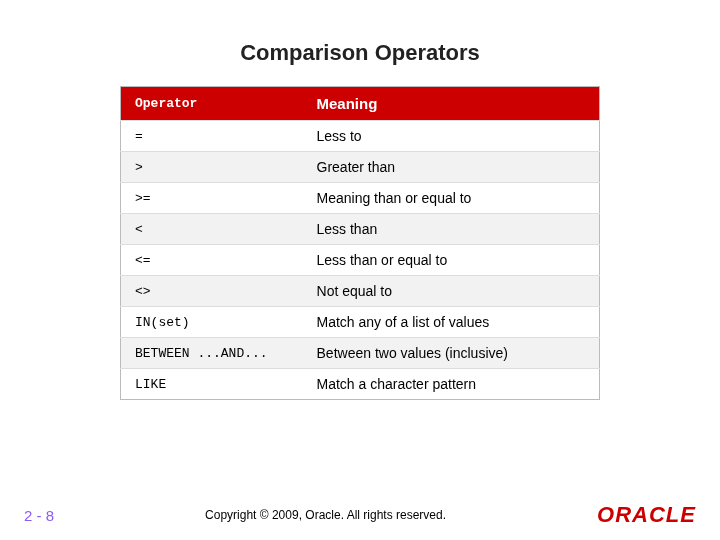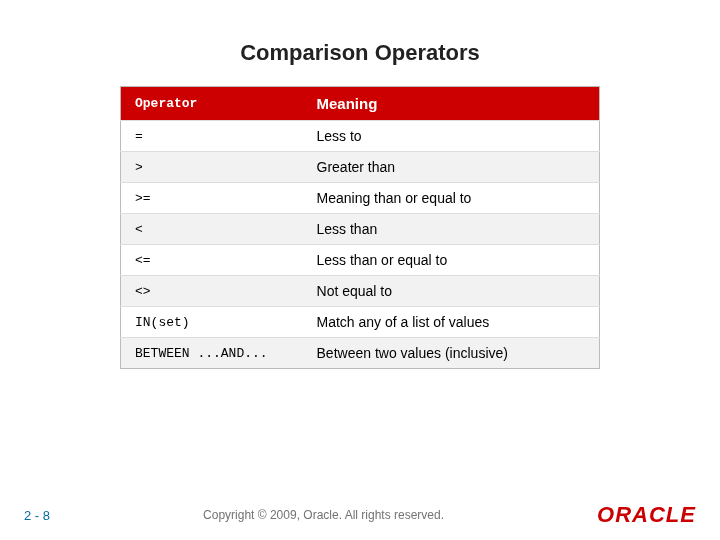--- a/index.html
+++ b/index.html
@@ -75,27 +75,27 @@
       position: absolute;
       bottom: 12px;
       left: 0; right: 0;
       display: flex;
       align-items: center;
       justify-content: space-between;
       padding: 0 24px;
     }
 
     .footer-page {
-      font-size: 13px;
-      color: #0369a1;
+      font-size: 15px;
+      color: #8b5cf6;
     }
 
     .footer-copy {
       font-size: 12px;
-      color: #737373;
+      color: #000000;
     }
 
     .oracle-logo {
       display: flex;
       align-items: center;
       gap: 4px;
     }
 
     .oracle-text {
       font-size: 22px;
@@ -144,20 +144,24 @@
           <td class="col-meaning">Not equal to</td>
         </tr>
         <tr>
           <td class="col-operator">IN(set)</td>
           <td class="col-meaning">Match any of a list of values</td>
         </tr>
         <tr>
           <td class="col-operator">BETWEEN ...AND...</td>
           <td class="col-meaning">Between two values (inclusive)</td>
         </tr>
+        <tr>
+          <td class="col-operator">LIKE</td>
+          <td class="col-meaning">Match a character pattern</td>
+        </tr>
       </tbody>
   </table>
 </div>
 
 <div class="footer">
   <span class="footer-page">2 - 8</span>
   <span class="footer-copy">Copyright © 2009, Oracle. All rights reserved.</span>
   <div class="oracle-logo">
     <span class="oracle-text">ORACLE</span>
   </div>

